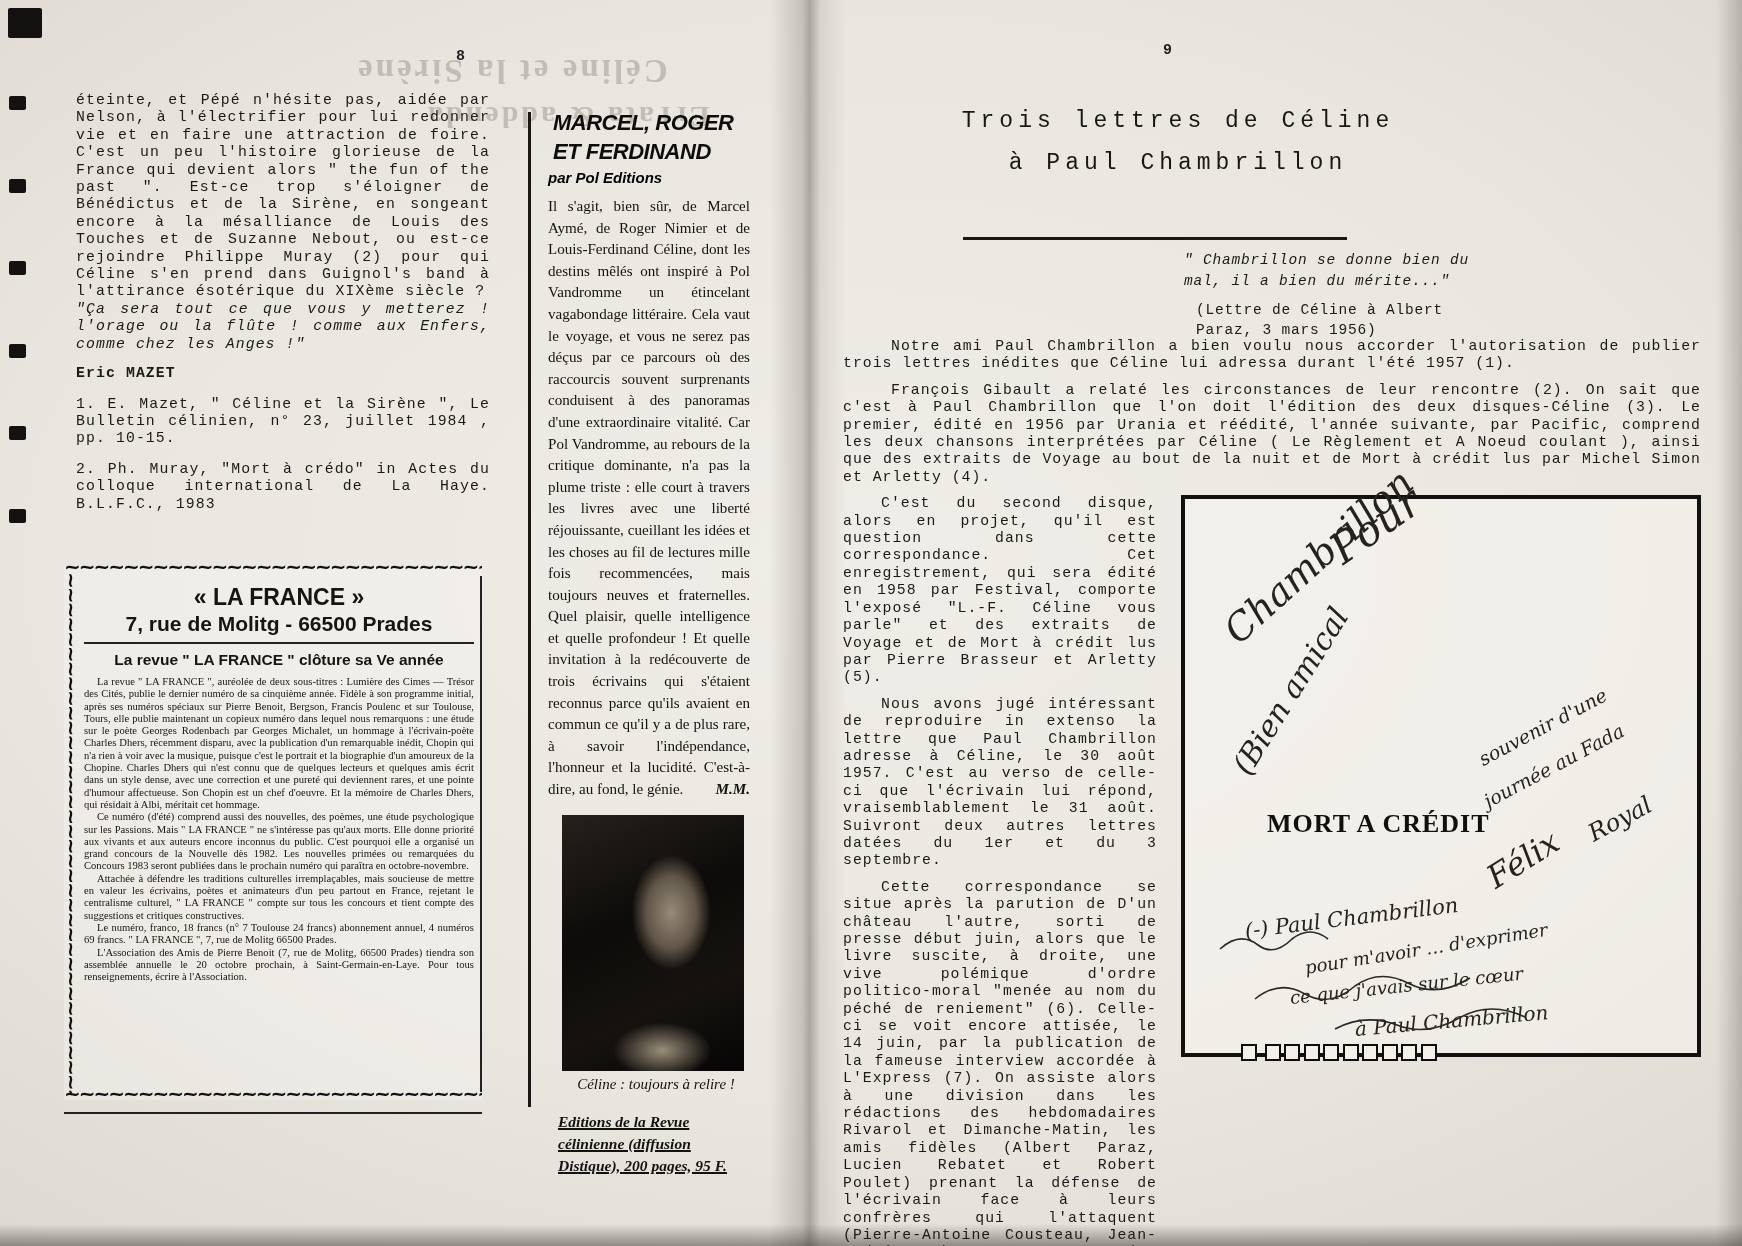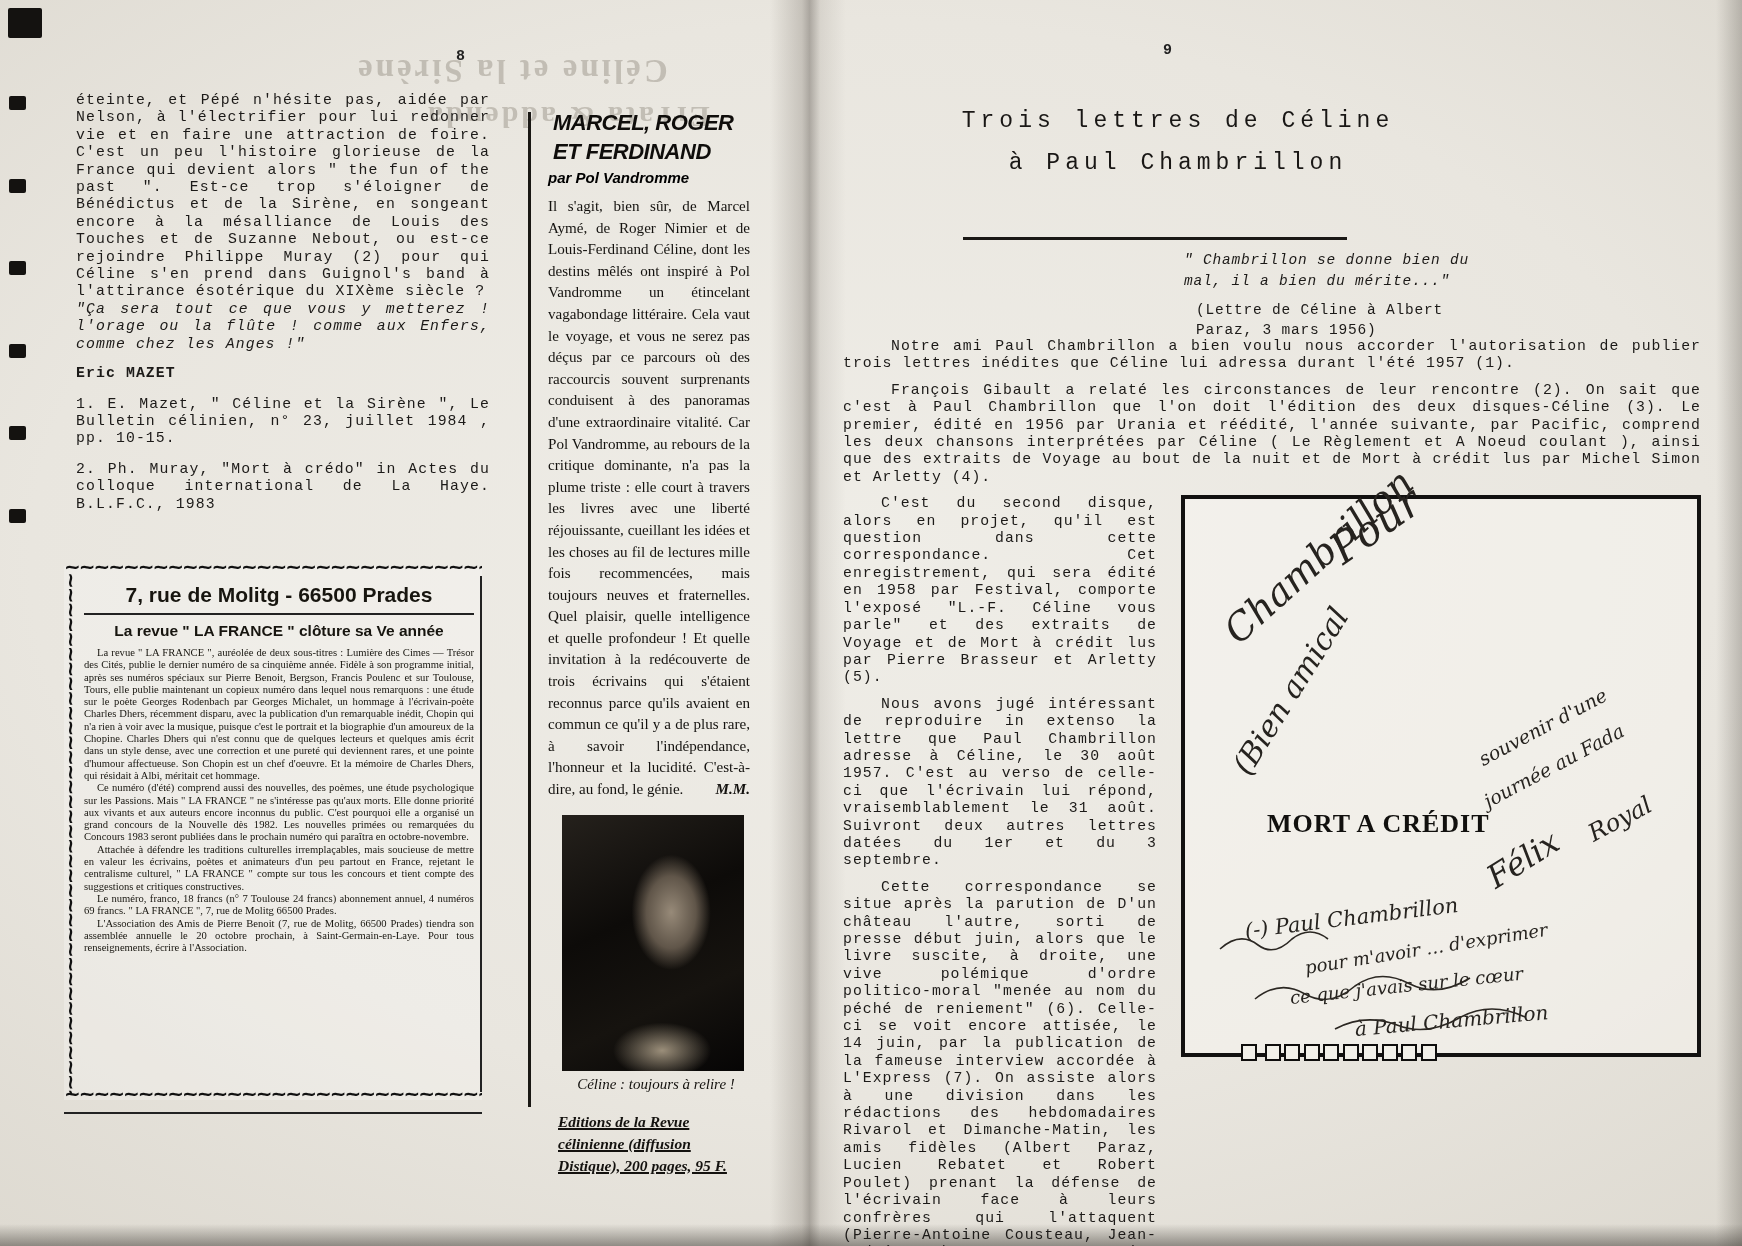--- a/index.html
+++ b/index.html
@@ -106,40 +106,41 @@
       <p class="fn">2. Ph. Muray, "Mort à crédo" in Actes du colloque international de La Haye. B.L.F.C., 1983</p>
     </div>
 
     <div class="adbox">
       <div class="wave-h" style="top:-4px;">~~~~~~~~~~~~~~~~~~~~~~~~~~~~~~~~~~~~~~~~~~~~~~~~~~~~~~~~~~~~~~~~~~~~~~~~~~~~~~~~~~~~~~~~~~~~~~~~~~~~~~~~~~~~~~~~~~~~~~~~</div>
       <div class="wave-h" style="bottom:-2px;">~~~~~~~~~~~~~~~~~~~~~~~~~~~~~~~~~~~~~~~~~~~~~~~~~~~~~~~~~~~~~~~~~~~~~~~~~~~~~~~~~~~~~~~~~~~~~~~~~~~~~~~~~~~~~~~~~~~~~~~~</div>
       <div class="wave-v">~~~~~~~~~~~~~~~~~~~~~~~~~~~~~~~~~~~~~~~~~~~~~~~~~~~~~~~~~~~~~~~~~~~~~~~~~~~~~~~~</div>
       <div class="adbox-right"></div>
       <div class="ad-underline"></div>
       <div class="ad-inner">
+        <p class="ad-title">« LA FRANCE »</p>
         <p class="ad-addr">7, rue de Molitg - 66500 Prades</p>
         <div class="ad-rule"></div>
         <p class="ad-head">La revue " LA FRANCE " clôture sa Ve année</p>
         <div class="ad-body">
 
         <p>La revue " LA FRANCE ", auréolée de deux sous-titres : Lumière des Cimes — Trésor des Cités, publie le dernier numéro de sa cinquième année. Fidèle à son programme initial, après ses numéros spéciaux sur Pierre Benoit, Bergson, Francis Poulenc et sur Toulouse, Tours, elle publie maintenant un copieux numéro dans lequel nous remarquons : une étude sur le poète Georges Rodenbach par Georges Michalet, un hommage à l'écrivain-poète Charles Dhers, récemment disparu, avec la publication d'un remarquable inédit, Chopin qui n'a rien à voir avec la musique, puisque c'est le portrait et la biographie d'un amoureux de la Chopine. Charles Dhers qui n'est connu que de quelques lecteurs et quelques amis écrit dans un style dense, avec une correction et une pureté qui deviennent rares, et une pointe d'humour affectueuse. Son Chopin est un chef d'oeuvre. Et la mémoire de Charles Dhers, qui résidait à Albi, méritait cet hommage.</p>
             <p>Ce numéro (d'été) comprend aussi des nouvelles, des poèmes, une étude psychologique sur les Passions. Mais " LA FRANCE " ne s'intéresse pas qu'aux morts. Elle donne priorité aux vivants et aux auteurs encore inconnus du public. C'est pourquoi elle a organisé un grand concours de la Nouvelle dès 1982. Les nouvelles primées ou remarquées du Concours 1983 seront publiées dans le prochain numéro qui paraîtra en octobre-novembre.</p>
             <p>Attachée à défendre les traditions culturelles irremplaçables, mais soucieuse de mettre en valeur les écrivains, poètes et animateurs d'un peu partout en France, rejetant le centralisme culturel, " LA FRANCE " compte sur tous les concours et tient compte des suggestions et critiques constructives.</p>
             <p>Le numéro, franco, 18 francs (n° 7 Toulouse 24 francs) abonnement annuel, 4 numéros 69 francs. " LA FRANCE ", 7, rue de Molitg 66500 Prades.</p>
             <p>L'Association des Amis de Pierre Benoit (7, rue de Molitg, 66500 Prades) tiendra son assemblée annuelle le 20 octobre prochain, à Saint-Germain-en-Laye. Pour tous renseignements, écrire à l'Association.</p>
           </div>
       </div>
     </div>
 
     <div class="vrule"></div>
 
     <div class="col2">
       <p class="c2-title">MARCEL, ROGER</p>
       <p class="c2-title" style="margin-top:0;">ET FERDINAND</p>
-      <p class="c2-byline">par Pol Vandromme</p>
+      <p class="c2-byline">par Pol Editions</p>
       <p class="c2-body">
         <span>Il s'agit, bien sûr, de Marcel Aymé, de Roger Nimier et de Louis-Ferdinand Céline, dont les destins mêlés ont inspiré à Pol Vandromme un étincelant vagabondage littéraire. Cela vaut le voyage, et vous ne serez pas déçus par ce parcours où des raccourcis souvent surprenants conduisent à des panoramas d'une extraordinaire vitalité. Car Pol Vandromme, au rebours de la critique dominante, n'a pas la plume triste : elle court à travers les livres avec une liberté réjouissante, cueillant les idées et les choses au fil de lectures mille fois recommencées, mais toujours neuves et fraternelles. Quel plaisir, quelle intelligence et quelle profondeur ! Et quelle invitation à la redécouverte de trois écrivains qui s'étaient reconnus parce qu'ils avaient en commun ce qu'il y a de plus rare, à savoir l'indépendance, l'honneur et la lucidité. C'est-à-dire, au fond, le génie.</span>
         <span class="mm">M.M.</span>
       </p>
       <div class="photo"></div>
       <p class="caption">Céline : toujours à relire !</p>
       <p class="editions">Editions de la Revue célinienne (diffusion Distique), 200 pages, 95 F.</p>
     </div>
   </div>
 

